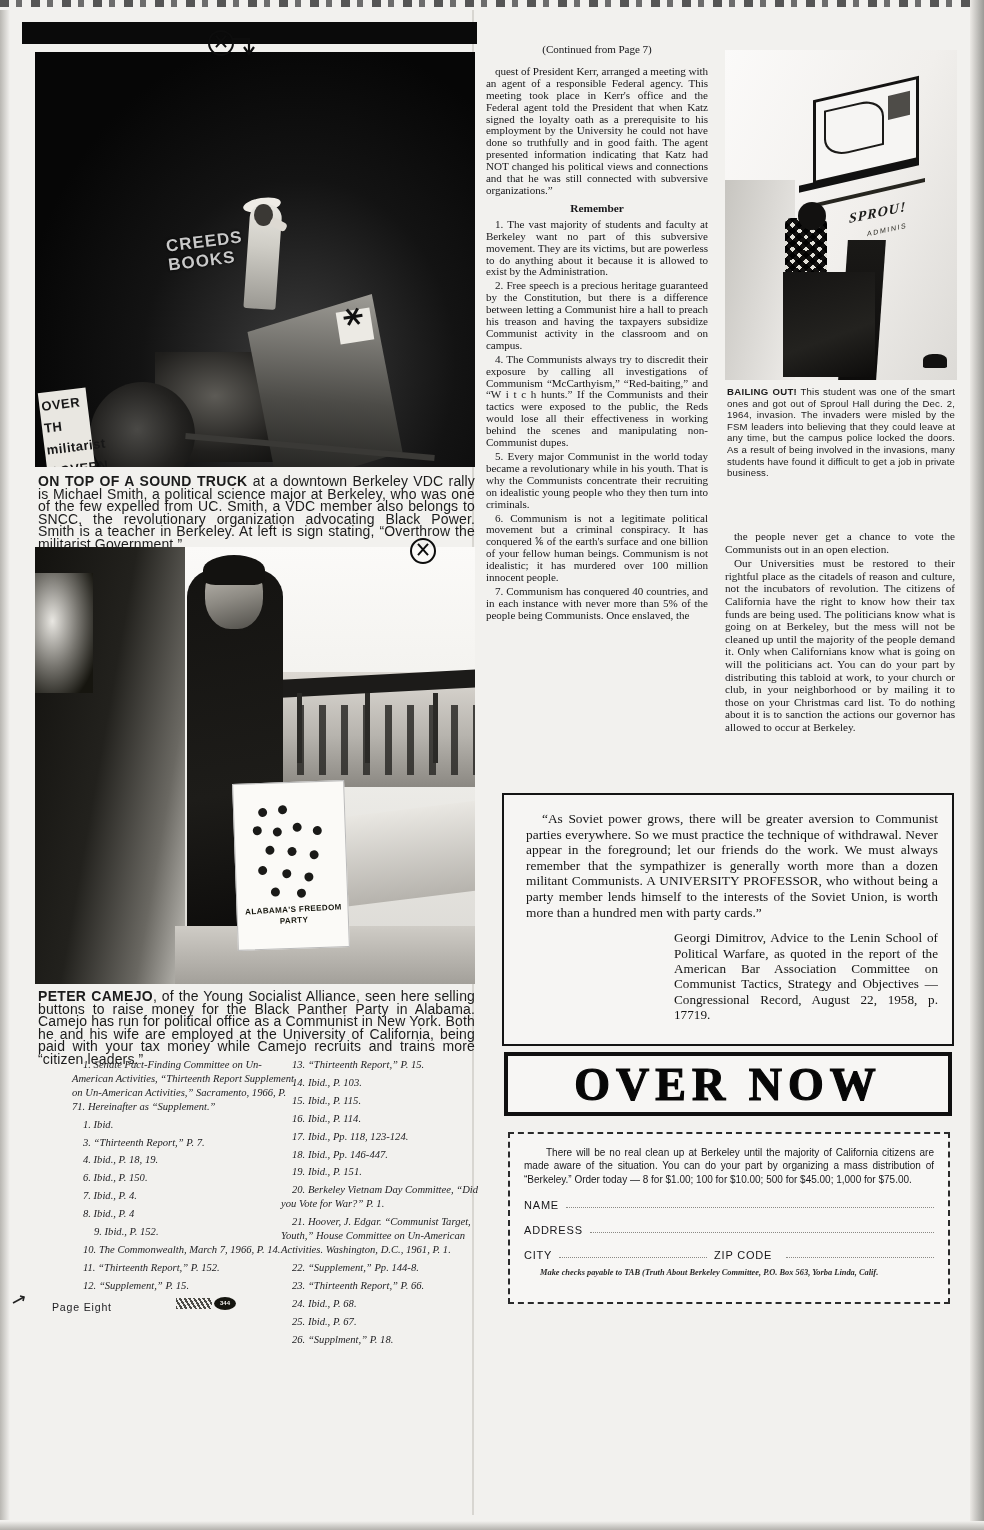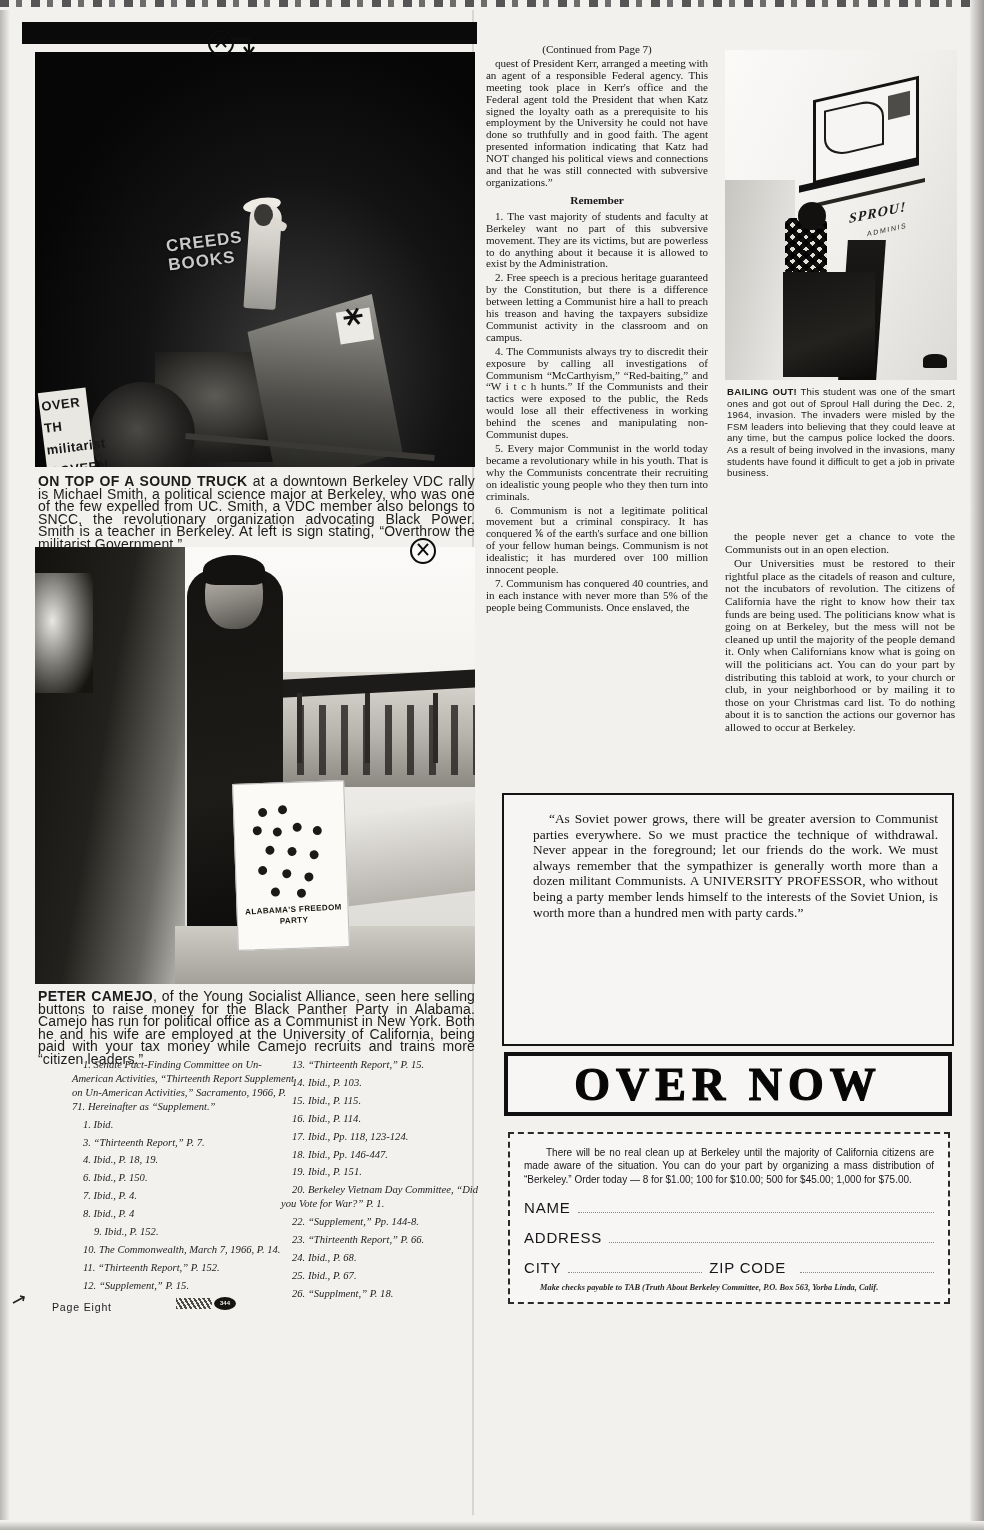--- a/index.html
+++ b/index.html
@@ -124,51 +124,51 @@
   #photo3 .legs2{position:absolute;left:118px;top:190px;width:38px;height:140px;
     background:linear-gradient(180deg,#1a1917,#0d0c0b);transform:skewX(-4deg);}
   #photo3 .blob{position:absolute;right:10px;bottom:12px;width:24px;height:14px;background:#121110;border-radius:40% 40% 10% 10%;}
 
   
   .col{position:absolute;font-family:"Liberation Serif",serif;color:#17171a;
     text-align:justify;}
   .col p{margin:0 0 2px 0;text-indent:9px;}
   #col-mid{left:486px;top:44px;width:222px;font-size:11.1px;line-height:11.9px;
     letter-spacing:-.05px;}
-  #col-mid .contfrom{text-align:center;text-indent:0;margin-bottom:2px;}
+  #col-mid .contfrom{text-align:center;text-indent:0;margin-bottom:10px;}
   #col-mid .remember{text-align:center;text-indent:0;font-weight:bold;font-size:11.4px;
     margin:6px 0 4px;font-family:"Liberation Serif",serif;}
   #col-right{left:725px;top:530px;width:230px;font-size:11.2px;line-height:12.6px;}
 
   
   #cap1{left:38px;top:475px;width:437px;}
   #cap2{left:38px;top:990px;width:437px;}
   #cap3{left:727px;top:386px;width:228px;font-size:9.6px;line-height:11.6px;}
 
   
   .quotebox{position:absolute;left:502px;top:793px;width:452px;height:253px;
     border:2px solid #141414;box-sizing:border-box;background:#f6f5f3;}
-  .quotebox .inner{padding:16px 14px 8px 29px;}
+  .quotebox .inner{padding:16px 14px 8px 22px;}
   .quote-text{font-family:"Liberation Serif",serif;font-size:13.4px;line-height:15.6px;
     text-align:justify;color:#141414;text-indent:16px;}
   .quote-attr{margin:10px 0 0 148px;font-family:"Liberation Serif",serif;font-size:13.2px;
     line-height:15.4px;text-align:justify;color:#141414;}
 
   
   .ordernow{position:absolute;left:504px;top:1052px;width:448px;height:64px;
     border:4px solid #101010;box-sizing:border-box;background:#f7f6f4;
     display:flex;align-items:center;justify-content:center;}
   .ordernow .ttl{font-family:"Liberation Serif",serif;font-weight:bold;font-size:46px;
     letter-spacing:6px;color:#070707;
     -webkit-text-stroke:1.2px #070707;white-space:nowrap;}
   .orderform{position:absolute;left:508px;top:1132px;width:442px;height:172px;box-sizing:border-box;
     border:2px dashed #2a2a2a;background:#f7f6f4;padding:12px 14px 6px 14px;}
   .of-body{font-family:"Liberation Sans",sans-serif;font-size:10px;line-height:13.4px;
     color:#17171a;text-align:justify;text-indent:22px;}
-  .of-field{font-family:"Liberation Sans",sans-serif;font-size:15px;color:#17171a;
+  .of-field{font-family:"Liberation Sans",sans-serif;font-size:11px;color:#17171a;
     letter-spacing:.8px;margin-top:13px;display:flex;align-items:flex-end;}
   .of-field .lbl{white-space:nowrap;}
   .of-field .rule{flex:1;border-bottom:1px dotted #8b8984;margin:0 0 3px 7px;height:7px;}
   .of-field .lbl2{white-space:nowrap;margin:0 7px;}
   .of-note{margin-top:7px;font-family:"Liberation Serif",serif;font-style:italic;font-weight:bold;
     font-size:8.4px;line-height:10px;color:#2a2a2a;text-indent:16px;}
 
   
   .fn{position:absolute;font-family:"Liberation Serif",serif;font-style:italic;
     font-size:10.6px;line-height:13.9px;color:#1d1d20;}
@@ -296,20 +296,21 @@
   </div>
 
   <div class="col" id="col-right">
     <p>the people never get a chance to vote the Communists out in an open election.</p>
     <p>Our Universities must be restored to their rightful place as the citadels of reason and culture, not the incubators of revolution. The citizens of California have the right to know how their tax funds are being used. The politicians know what is going on at Berkeley, but the mess will not be cleaned up until the majority of the people demand it. Only when Californians know what is going on will the politicians act. You can do your part by distributing this tabloid at work, to your church or club, in your neighborhood or by mailing it to those on your Christmas card list. To do nothing about it is to sanction the actions our governor has allowed to occur at Berkeley.</p>
   </div>
 
   <div class="quotebox">
     <div class="inner">
       <div class="quote-text">“As Soviet power grows, there will be greater aversion to Communist parties everywhere. So we must practice the technique of withdrawal. Never appear in the foreground; let our friends do the work. We must always remember that the sympathizer is generally worth more than a dozen militant Communists. A UNIVERSITY PROFESSOR, who without being a party member lends himself to the interests of the Soviet Union, is worth more than a hundred men with party cards.”</div>
+      <div class="quote-attr">Georgi Dimitrov, Advice to the Lenin School of Political Warfare, as quoted in the report of the American Bar Association Committee on Communist Tactics, Strategy and Objectives — Congressional Record, August 22, 1958, p. 17719.</div>
     </div>
   </div>
 
   <div class="ordernow">
     <div class="ttl">OVER NOW</div>
   </div>
 
   <div class="orderform">
     <div class="of-body">There will be no real clean up at Berkeley until the majority of California citizens are made aware of the situation. You can do your part by organizing a mass distribution of “Berkeley.” Order today — 8 for $1.00; 100 for $10.00; 500 for $45.00; 1,000 for $75.00.</div>
     <div class="of-field">
@@ -345,20 +346,21 @@
 
   <div class="fn" id="fn-right">
     <p>13. “Thirteenth Report,” P. 15.</p>
     <p>14. Ibid., P. 103.</p>
     <p>15. Ibid., P. 115.</p>
     <p>16. Ibid., P. 114.</p>
     <p>17. Ibid., Pp. 118, 123-124.</p>
     <p>18. Ibid., Pp. 146-447.</p>
     <p>19. Ibid., P. 151.</p>
     <p>20. Berkeley Vietnam Day Committee, “Did you Vote for War?” P. 1.</p>
+    <p>21. Hoover, J. Edgar. “Communist Target, Youth,” House Committee on Un-American Activities. Washington, D.C., 1961, P. 1.</p>
     <p>22. “Supplement,” Pp. 144-8.</p>
     <p>23. “Thirteenth Report,” P. 66.</p>
     <p>24. Ibid., P. 68.</p>
     <p>25. Ibid., P. 67.</p>
     <p>26. “Supplment,” P. 18.</p>
   </div>
 
   <div id="pagenum">Page Eight</div>
   <div class="unionbug">
     <div class="sq"></div>

